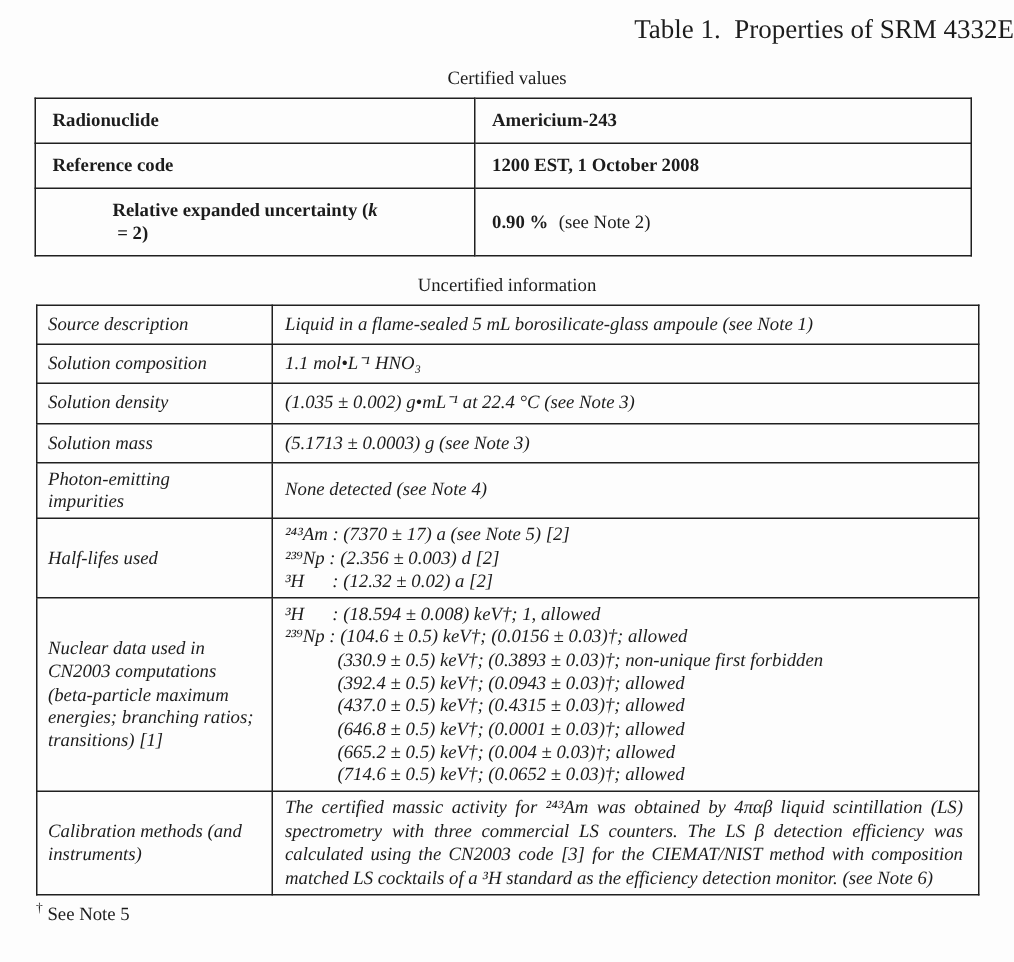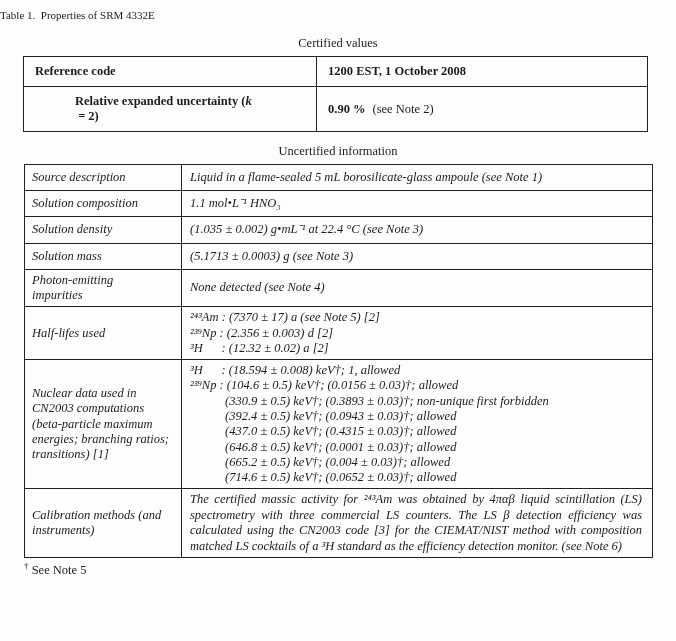--- a/index.html
+++ b/index.html
@@ -6,22 +6,22 @@
   body {
     width:676px; min-height:641px;
     font-family:"Liberation Serif", serif;
     color:#1c1c1c;
     -webkit-font-smoothing:antialiased;
   }
   .page { position:relative; width:676px; min-height:641px; }
 
   .doc-title {
     padding-top:9px;
-    text-align:left;
-    font-size:11px;
+    text-align:right;
+    font-size:18px;
     white-space:pre;
   }
   .sec-heading {
     text-align:center;
     font-size:12.5px;
   }
   .sec-heading.bold { font-weight:normal; }
   #certified-heading { margin-top:15px; }
   #uncertified-heading { margin-top:12px;text-align:center; }
 
@@ -72,20 +72,24 @@
   <div class="doc-title">Table 1.  Properties of SRM 4332E</div>
 
   <div class="sec-heading bold" id="certified-heading">Certified values</div>
 
   <table class="tbl tbl-certified">
     <colgroup>
         <col class="c1">
         <col class="c2">
       </colgroup>
     <tbody>
+        <tr>
+      <td><span>Radionuclide</span></td>
+      <td><span>Americium-243</span></td>
+    </tr>
     <tr>
       <td><span>Reference code</span></td>
       <td><span>1200 EST, 1 October 2008</span></td>
     </tr>
     <tr>
       <td><span class="ws-pre">Relative expanded uncertainty (</span><span class="italic">k</span><span class="ws-pre"> = 2)</span></td>
       <td><span>0.90 %</span><span class="note">(see Note 2)</span></td>
     </tr>
   </tbody>
     </table>

